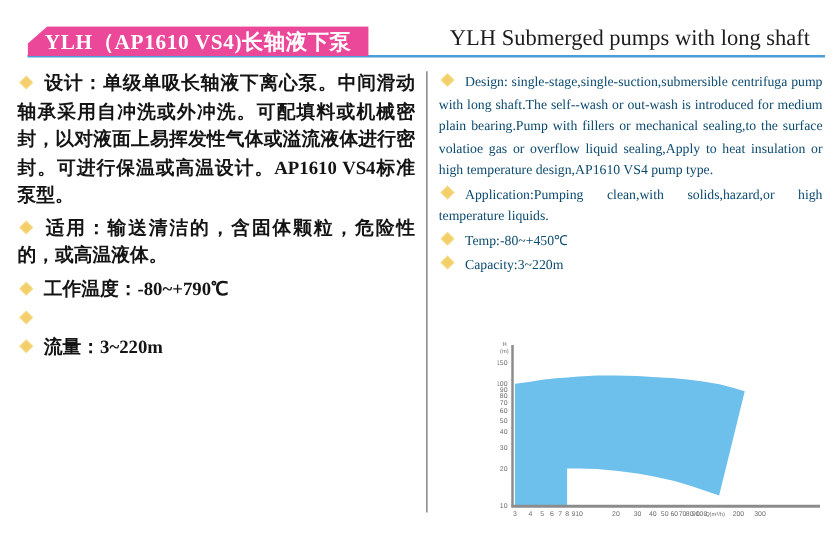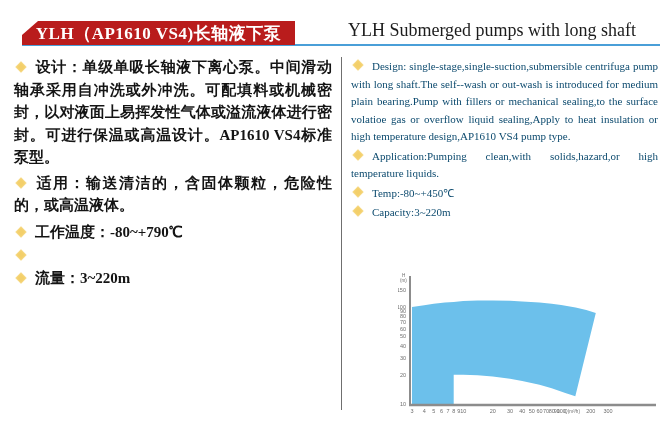--- a/index.html
+++ b/index.html
@@ -7,28 +7,28 @@
     width:667px; height:427px; background:#ffffff;
     font-family:"Liberation Serif", serif;
     position:relative; overflow:hidden;
   }
   .page { position:absolute; inset:0; }
 
   
   .header-rule { position:absolute; left:22px; top:44px; width:638px; height:2px; background:#4a9fd8; }
   .header-box {
     position:absolute; left:22px; top:21px; width:273px; height:24px;
-    background:#b91c1c;
+    background:#ec4899;
     clip-path: polygon(16px 0, 100% 0, 100% 100%, 0 100%, 0 14px);
     display:flex; align-items:center; justify-content:center;
   }
   .header-box span { color:#fff; font-weight:bold; font-size:17px; letter-spacing:0.5px; white-space:nowrap; }
   .header-en {
     position:absolute; left:336px; top:20px; width:312px;
-    text-align:center; font-size:18px; color:#1c1c1c; white-space:nowrap;
+    text-align:right; font-size:18px; color:#1c1c1c; white-space:nowrap;
   }
 
   .divider { position:absolute; left:341px; top:57px; width:1px; height:353px; background:#6f6f6f; }
 
   
   .col-left {
     position:absolute; left:14px; top:56px; width:318px;
     color:#141414; font-weight:bold; font-size:15px; line-height:22.5px;
   }
   .col-right {

